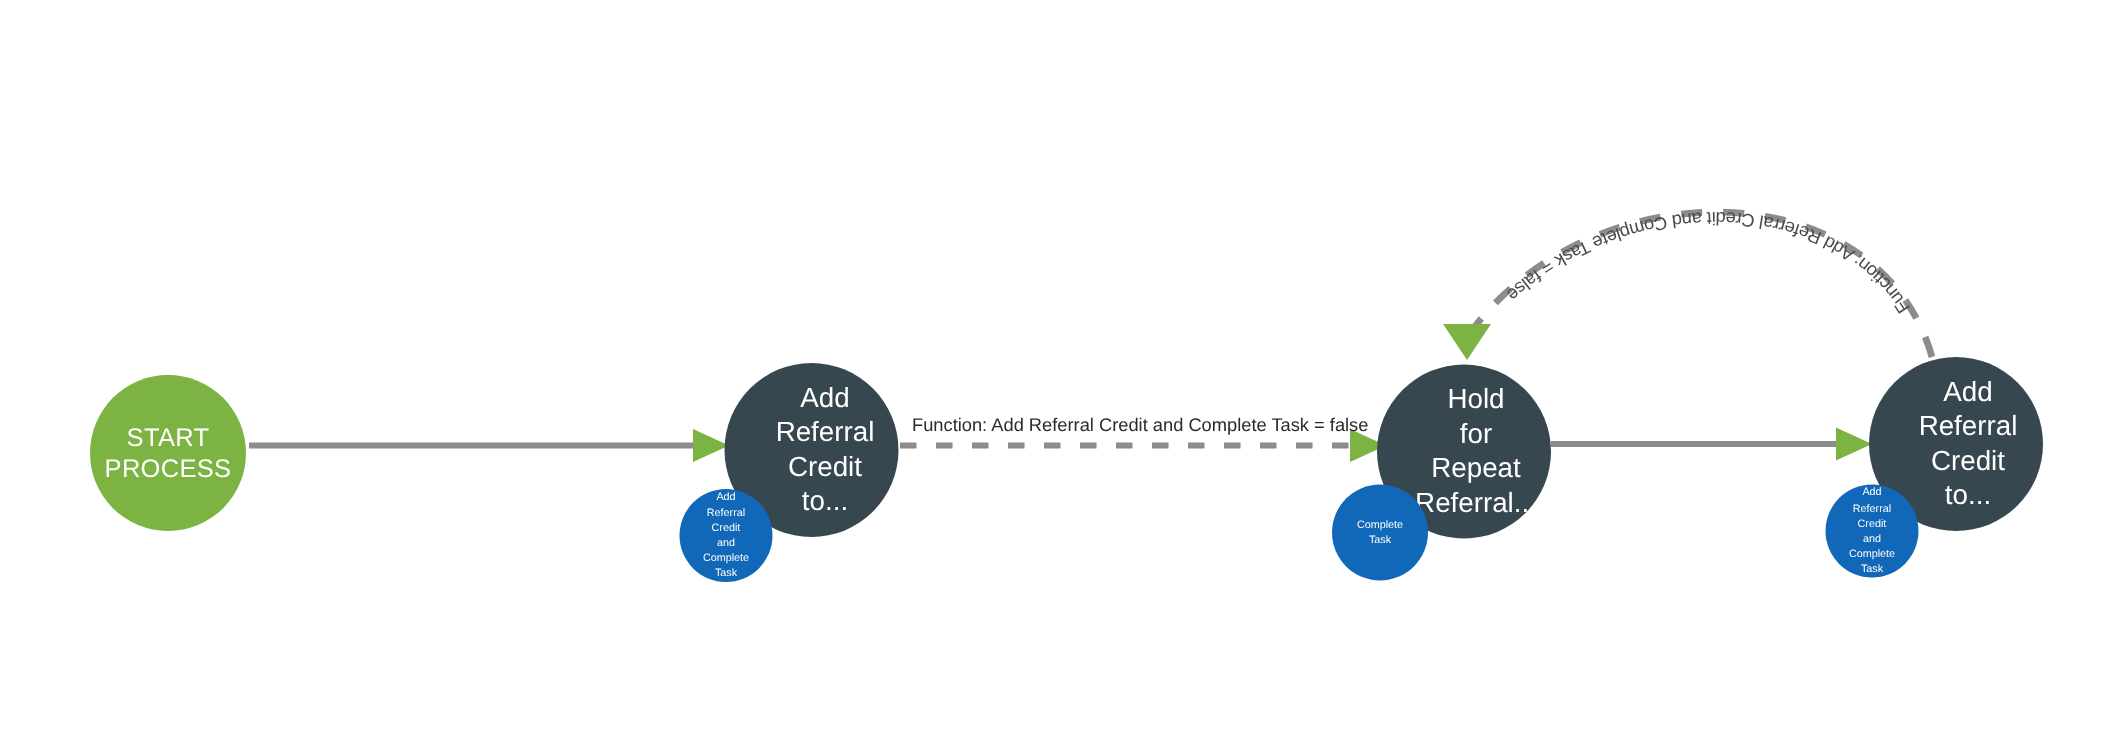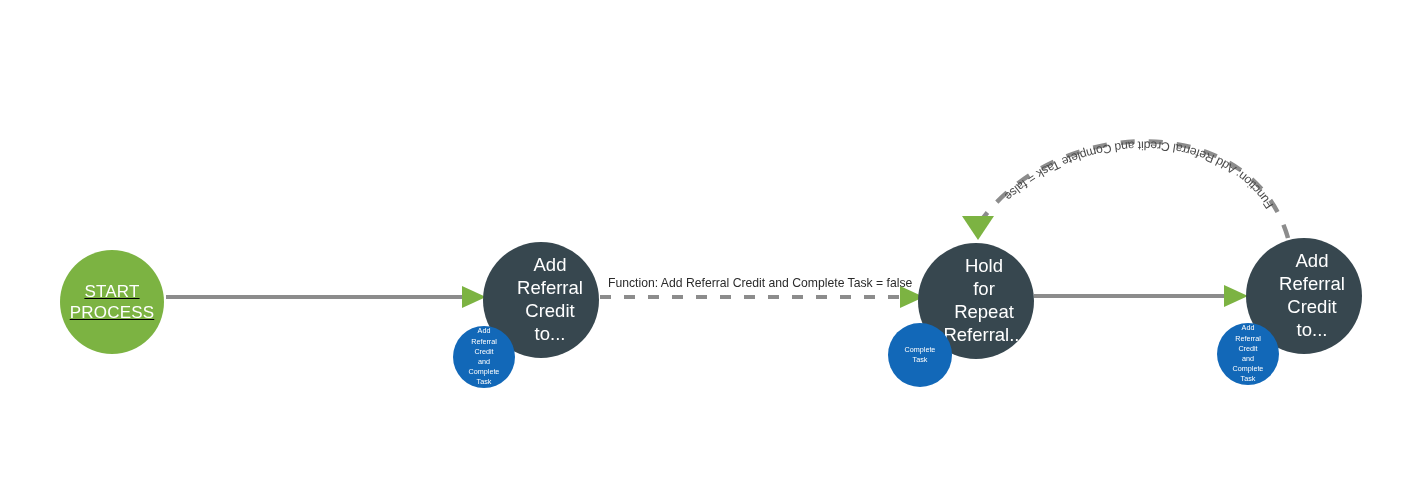--- a/index.html
+++ b/index.html
@@ -35,21 +35,20 @@
   }
   .node-label {
     color: #ffffff;
     text-align: center;
     line-height: 1.24;
     white-space: pre-line;
     pointer-events: none;
   }
   .node-start {
     background: #7cb342;
-    text-decoration: underline;
   }
   .node-start .node-label {
     font-size: 17px;
     letter-spacing: 0.2px;
   }
   .node-task {
     background: #37474f;
   }
   .node-task .node-label {
     font-size: 18.5px;

